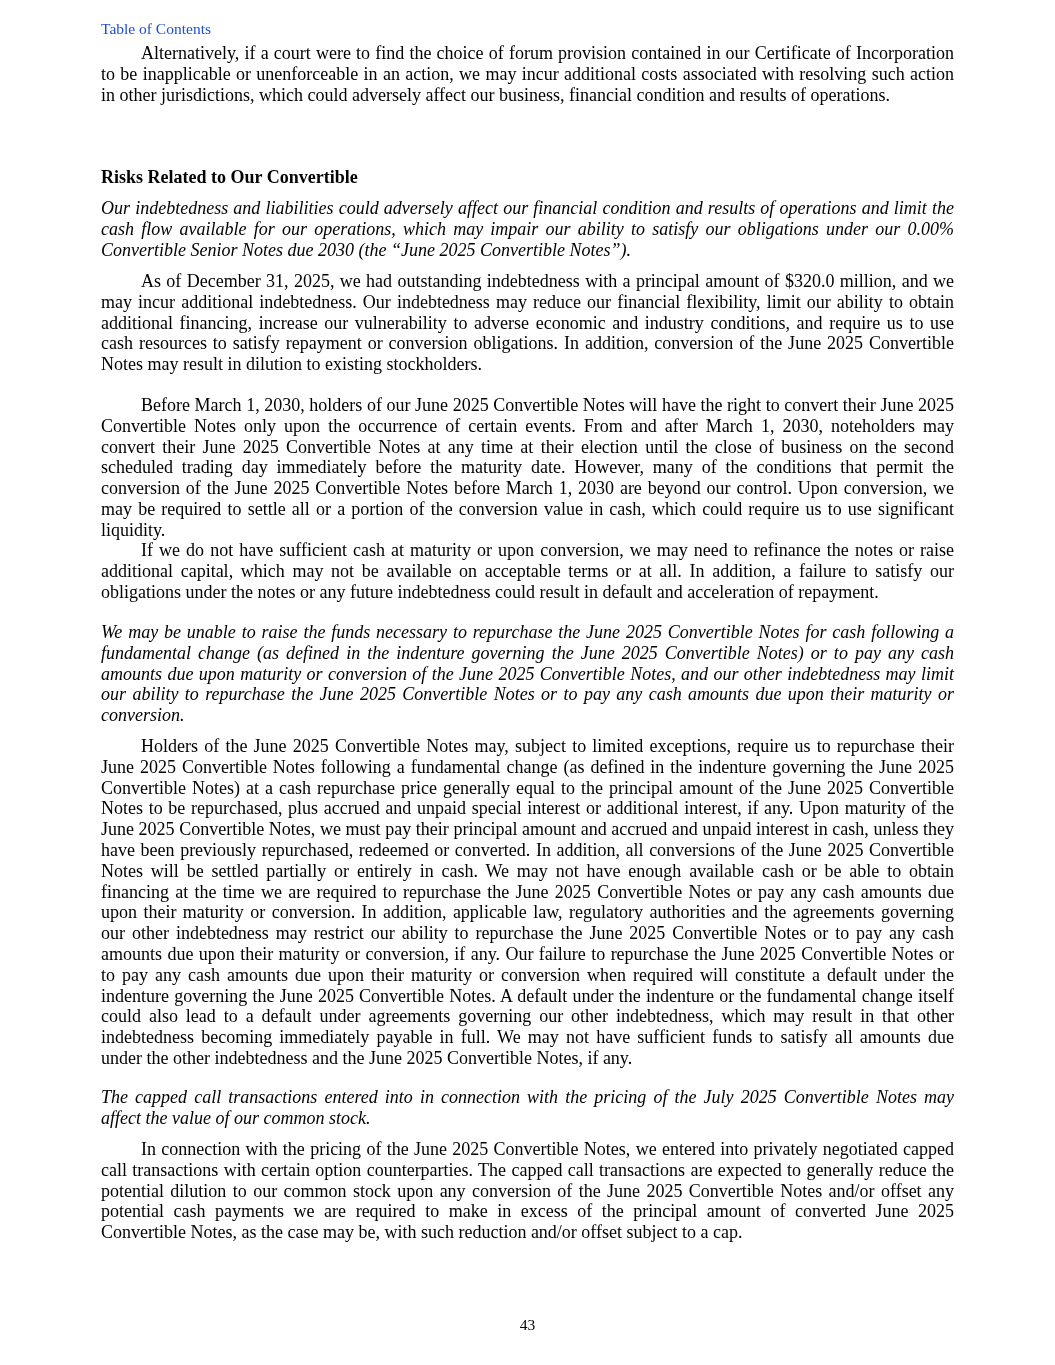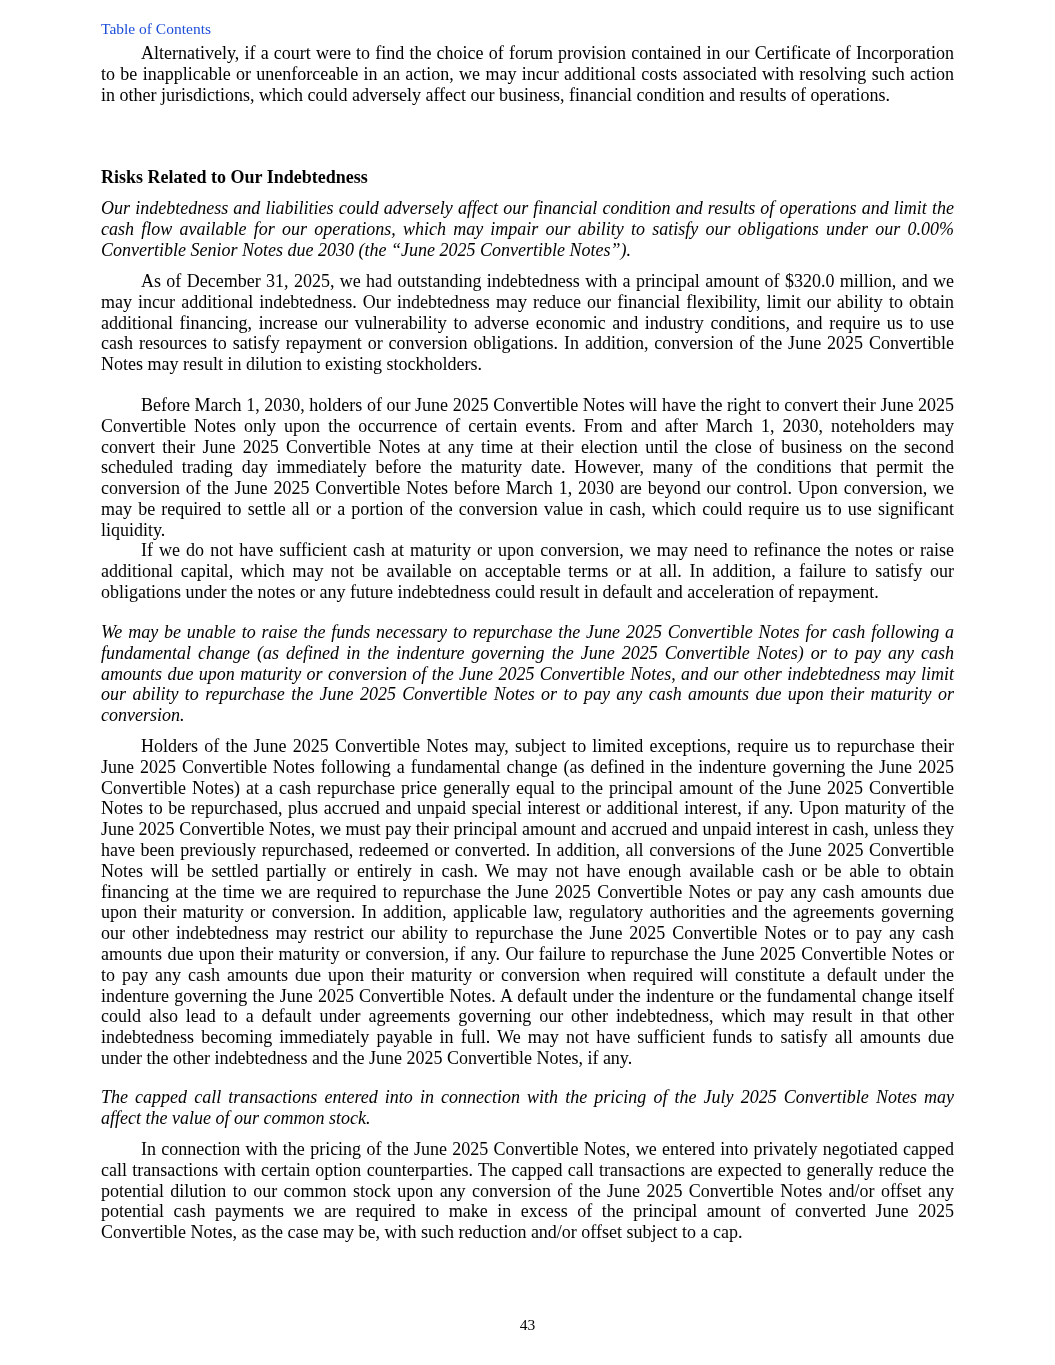--- a/index.html
+++ b/index.html
@@ -56,21 +56,21 @@
     line-height: 20px;
   }
 </style>
 </head>
 <body>
 
 <a class="toc-link">Table of Contents</a>
 
 <p class="block indent" style="top:43px;">Alternatively, if a court were to find the choice of forum provision contained in our Certificate of Incorporation to be inapplicable or unenforceable in an action, we may incur additional costs associated with resolving such action in other jurisdictions, which could adversely affect our business, financial condition and results of operations.</p>
 
-<p class="block section-heading" style="top:167px;">Risks Related to Our Indebtedness</p>
+<p class="block section-heading" style="top:167px;">Risks Related to Our Convertible</p>
 
 <p class="block risk-heading" style="top:198px;">Our indebtedness and liabilities could adversely affect our financial condition and results of operations and limit the cash flow available for our operations, which may impair our ability to satisfy our obligations under our 0.00% Convertible Senior Notes due 2030 (the “June 2025 Convertible Notes”).</p>
 
 <p class="block indent" style="top:271px;">As of December 31, 2025, we had outstanding indebtedness with a principal amount of $320.0 million, and we may incur additional indebtedness. Our indebtedness may reduce our financial flexibility, limit our ability to obtain additional financing, increase our vulnerability to adverse economic and industry conditions, and require us to use cash resources to satisfy repayment or conversion obligations. In addition, conversion of the June 2025 Convertible Notes may result in dilution to existing stockholders.</p>
 
 <p class="block indent" style="top:395px;">Before March 1, 2030, holders of our June 2025 Convertible Notes will have the right to convert their June 2025 Convertible Notes only upon the occurrence of certain events. From and after March 1, 2030, noteholders may convert their June 2025 Convertible Notes at any time at their election until the close of business on the second scheduled trading day immediately before the maturity date. However, many of the conditions that permit the conversion of the June 2025 Convertible Notes before March 1, 2030 are beyond our control. Upon conversion, we may be required to settle all or a portion of the conversion value in cash, which could require us to use significant liquidity.</p>
 
 <p class="block indent" style="top:540px;">If we do not have sufficient cash at maturity or upon conversion, we may need to refinance the notes or raise additional capital, which may not be available on acceptable terms or at all. In addition, a failure to satisfy our obligations under the notes or any future indebtedness could result in default and acceleration of repayment.</p>
 
 <p class="block risk-heading" style="top:622px;">We may be unable to raise the funds necessary to repurchase the June 2025 Convertible Notes for cash following a fundamental change (as defined in the indenture governing the June 2025 Convertible Notes) or to pay any cash amounts due upon maturity or conversion of the June 2025 Convertible Notes, and our other indebtedness may limit our ability to repurchase the June 2025 Convertible Notes or to pay any cash amounts due upon their maturity or conversion.</p>

